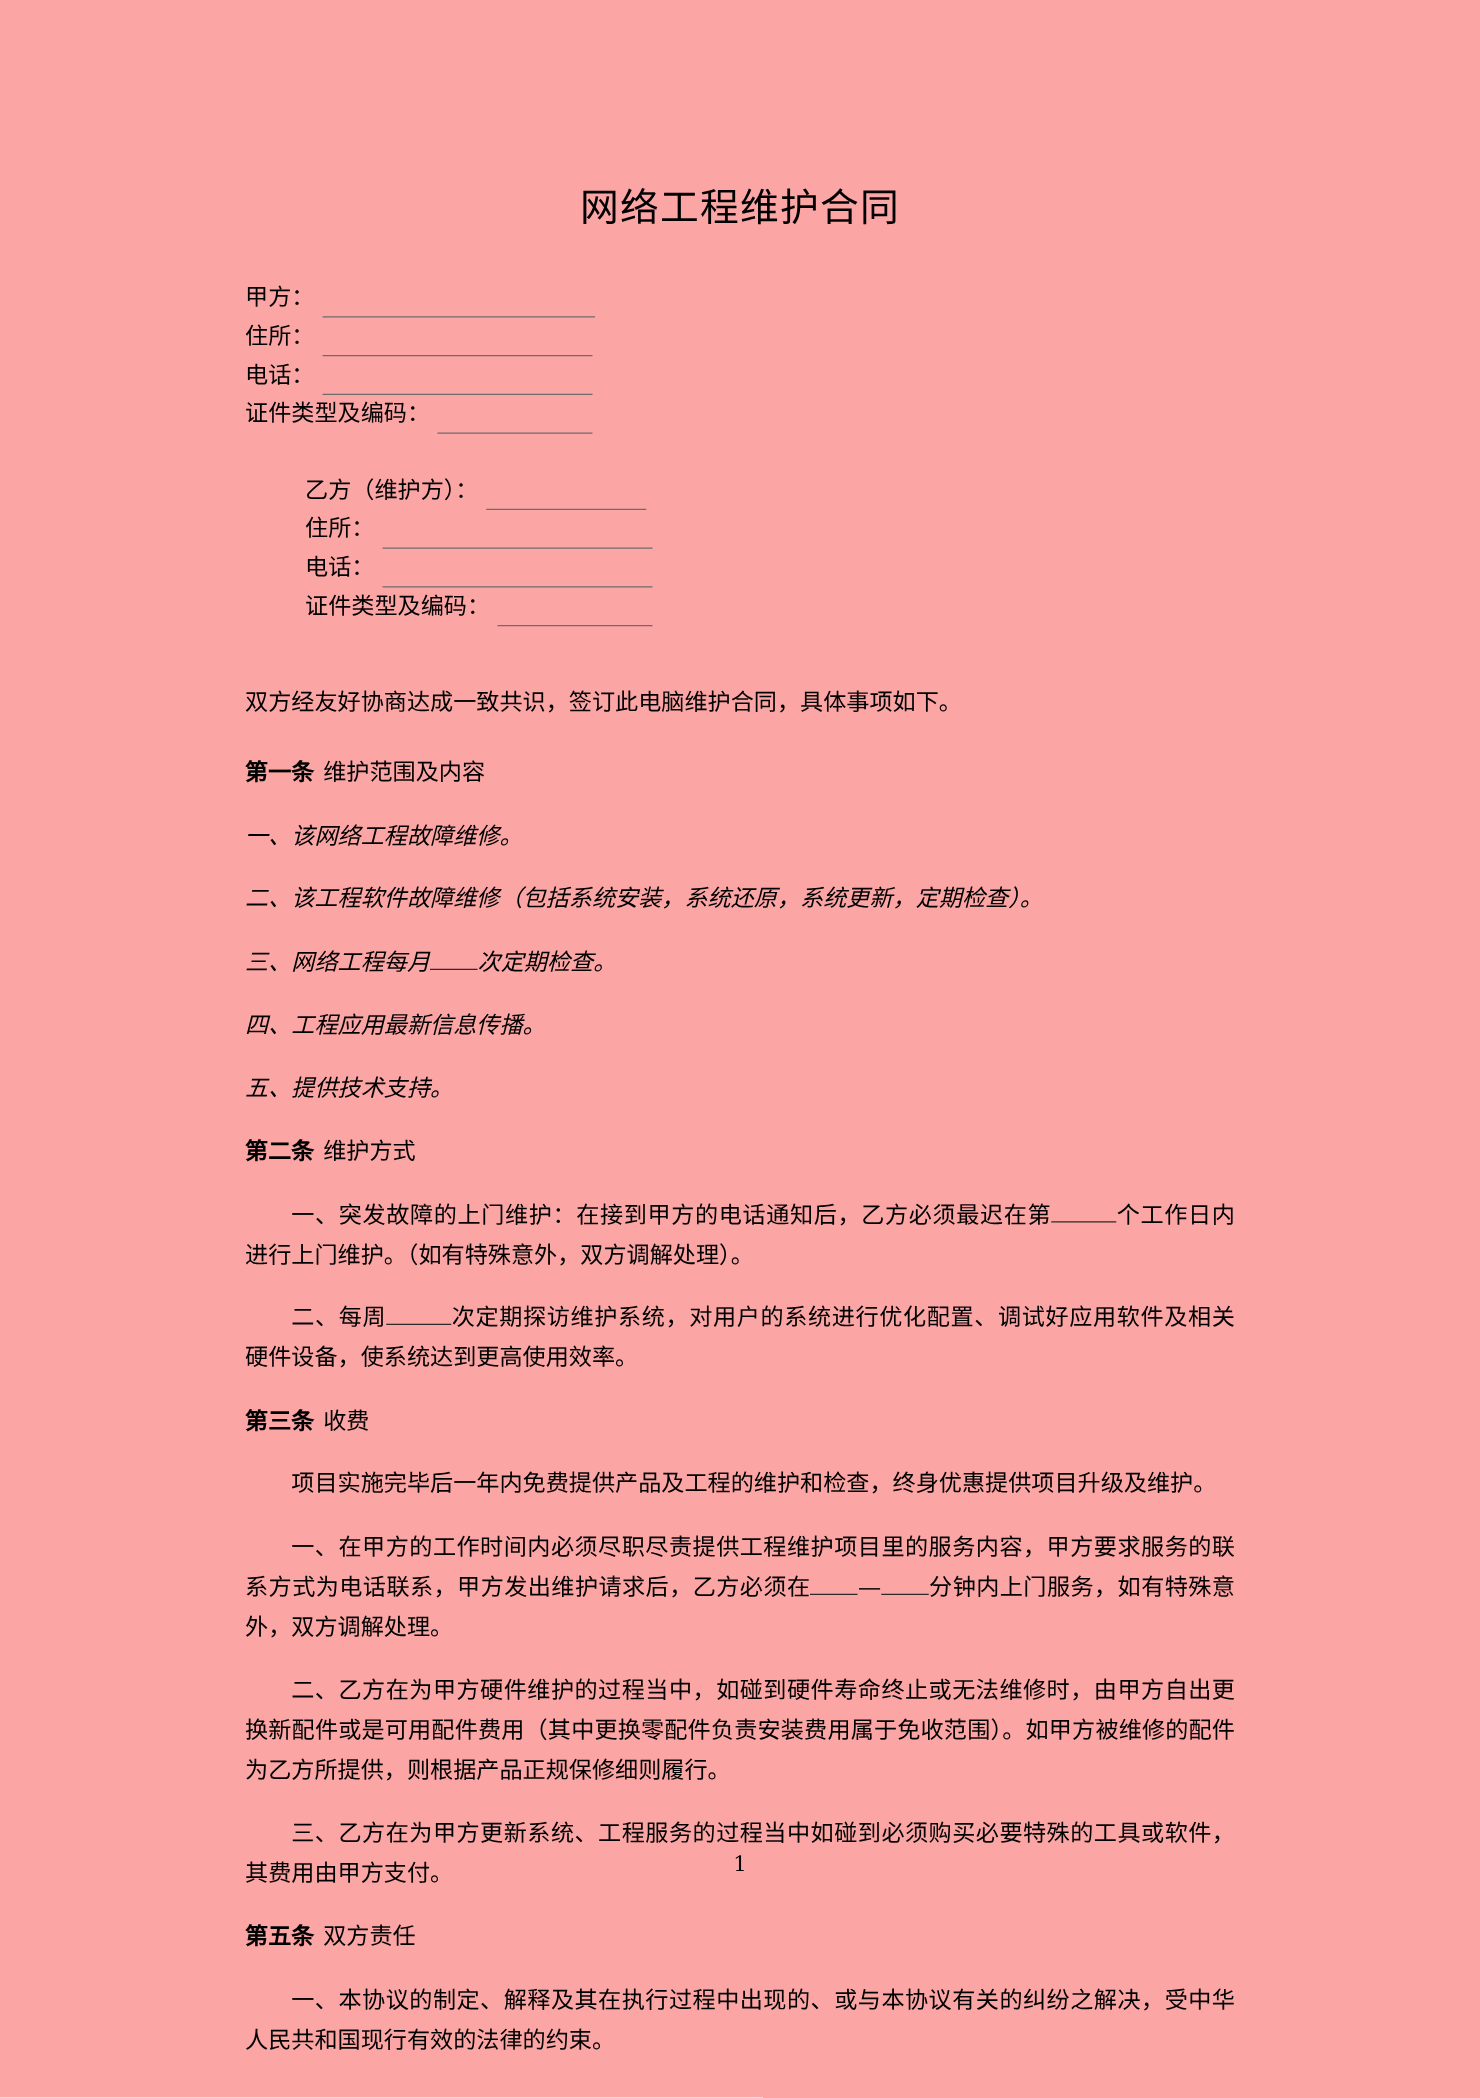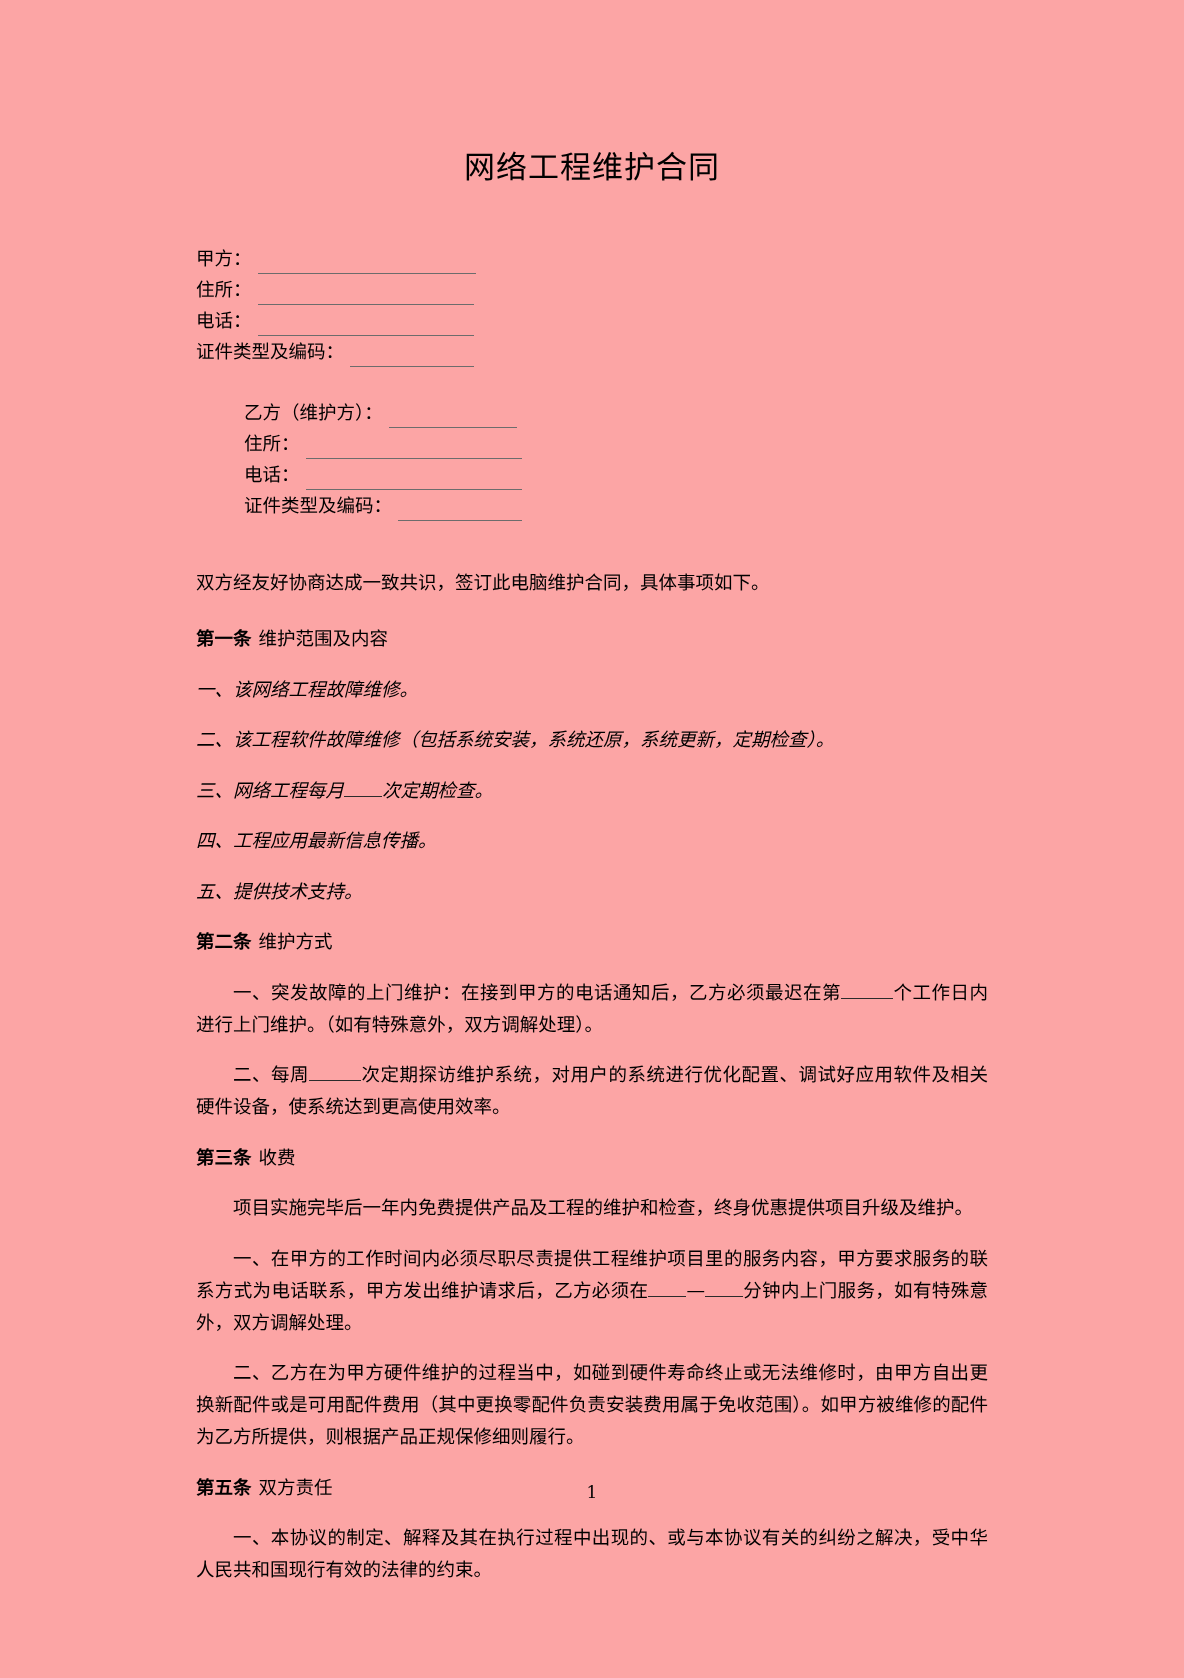--- a/index.html
+++ b/index.html
@@ -32,21 +32,21 @@
     line-height: 1;
     letter-spacing: 1px;
     margin: 0;
     padding-top: 152px;
     font-weight: 400;
     font-family: "DejaVu Sans", "Liberation Sans", sans-serif;
   }
 
   
   .party-block {
-    margin-top: 60px;
+    margin-top: 40px;
   }
   .party-block.second {
     margin-top: 30px;
     margin-left: 48px;
   }
   .field-row {
     display: flex;
     align-items: flex-end;
     font-size: 18.5px;
     line-height: 31px;
@@ -178,20 +178,21 @@
     <p class="para indent"><span>一、突发故障的上门维护：在接到甲方的电话通知后，乙方必须最迟在第</span><span class="blank-inline bi-md"></span><span>个工作日内进行上门维护。（如有特殊意外，双方调解处理）。</span></p>
     <p class="para indent"><span>二、每周</span><span class="blank-inline bi-md"></span><span>次定期探访维护系统，对用户的系统进行优化配置、调试好应用软件及相关硬件设备，使系统达到更高使用效率。</span></p>
 
     <div class="sec-heading" style="margin-top:16px">
       <span class="sec-no">第三条</span><span class="sec-title">收费</span>
     </div>
     <p class="para indent">项目实施完毕后一年内免费提供产品及工程的维护和检查，终身优惠提供项目升级及维护。</p>
 
     <p class="para indent"><span>一、在甲方的工作时间内必须尽职尽责提供工程维护项目里的服务内容，甲方要求服务的联系方式为电话联系，甲方发出维护请求后，乙方必须在</span><span class="blank-inline bi-sm"></span><span>—</span><span class="blank-inline bi-sm"></span><span>分钟内上门服务，如有特殊意外，双方调解处理。</span></p>
     <p class="para indent">二、乙方在为甲方硬件维护的过程当中，如碰到硬件寿命终止或无法维修时，由甲方自出更换新配件或是可用配件费用（其中更换零配件负责安装费用属于免收范围）。如甲方被维修的配件为乙方所提供，则根据产品正规保修细则履行。</p>
+    <p class="para indent">三、乙方在为甲方更新系统、工程服务的过程当中如碰到必须购买必要特殊的工具或软件，其费用由甲方支付。</p>
 
     <div class="sec-heading" style="margin-top:0">
       <span class="sec-no">第五条</span><span class="sec-title">双方责任</span>
     </div>
     <p class="para indent">一、本协议的制定、解释及其在执行过程中出现的、或与本协议有关的纠纷之解决，受中华人民共和国现行有效的法律的约束。</p>
 
   </div>
 
   <div class="page-number">1</div>
 

